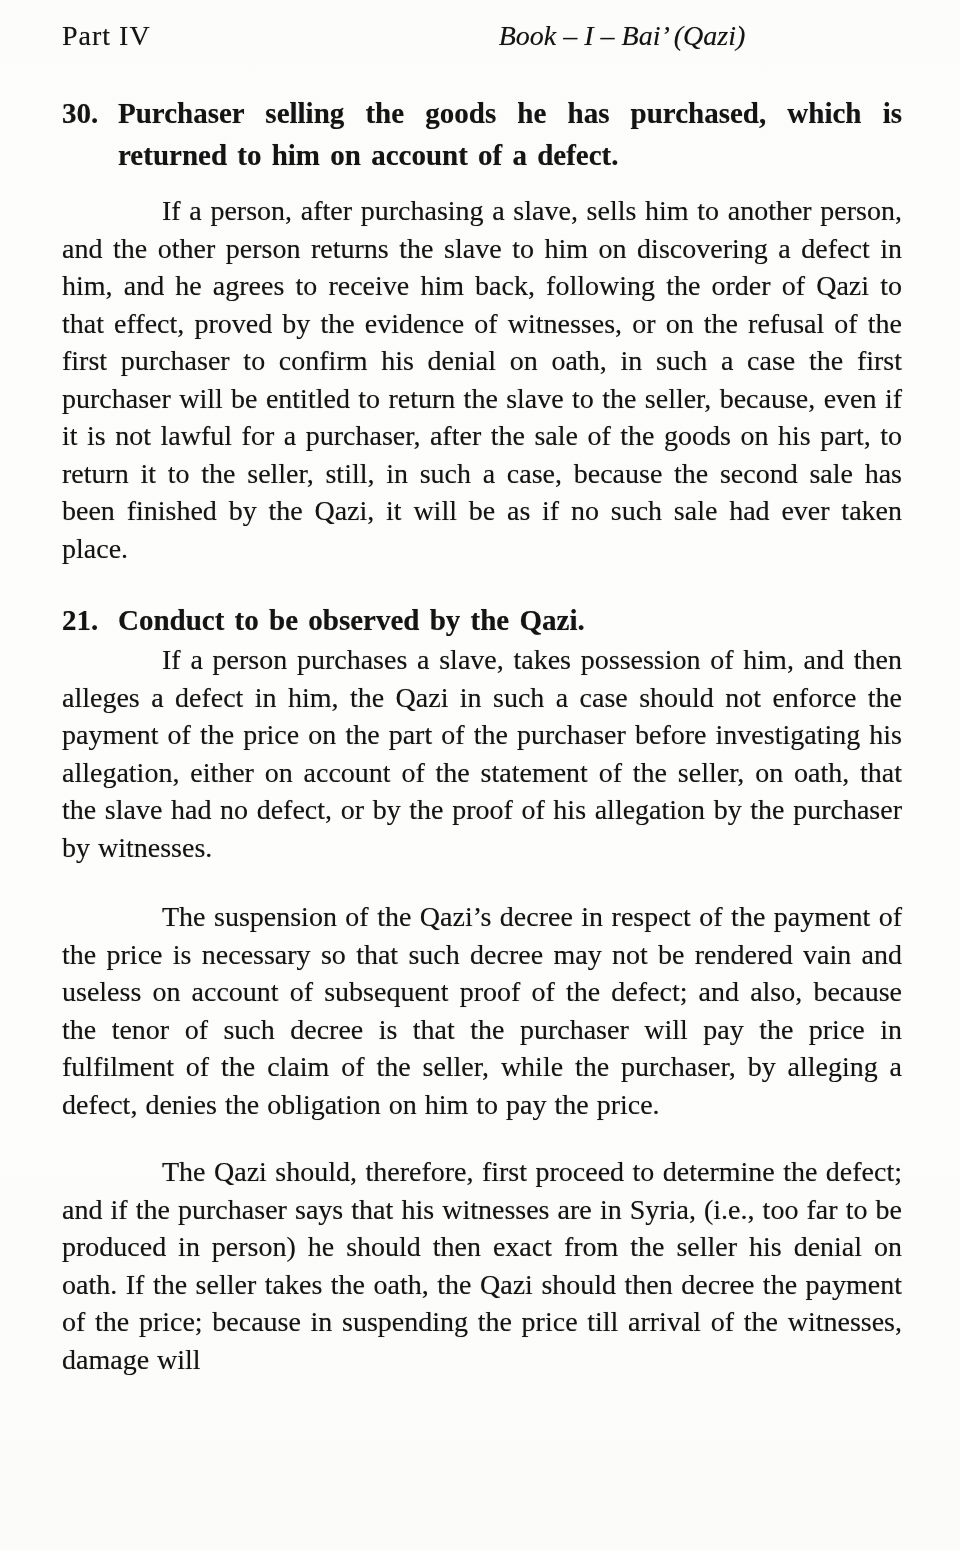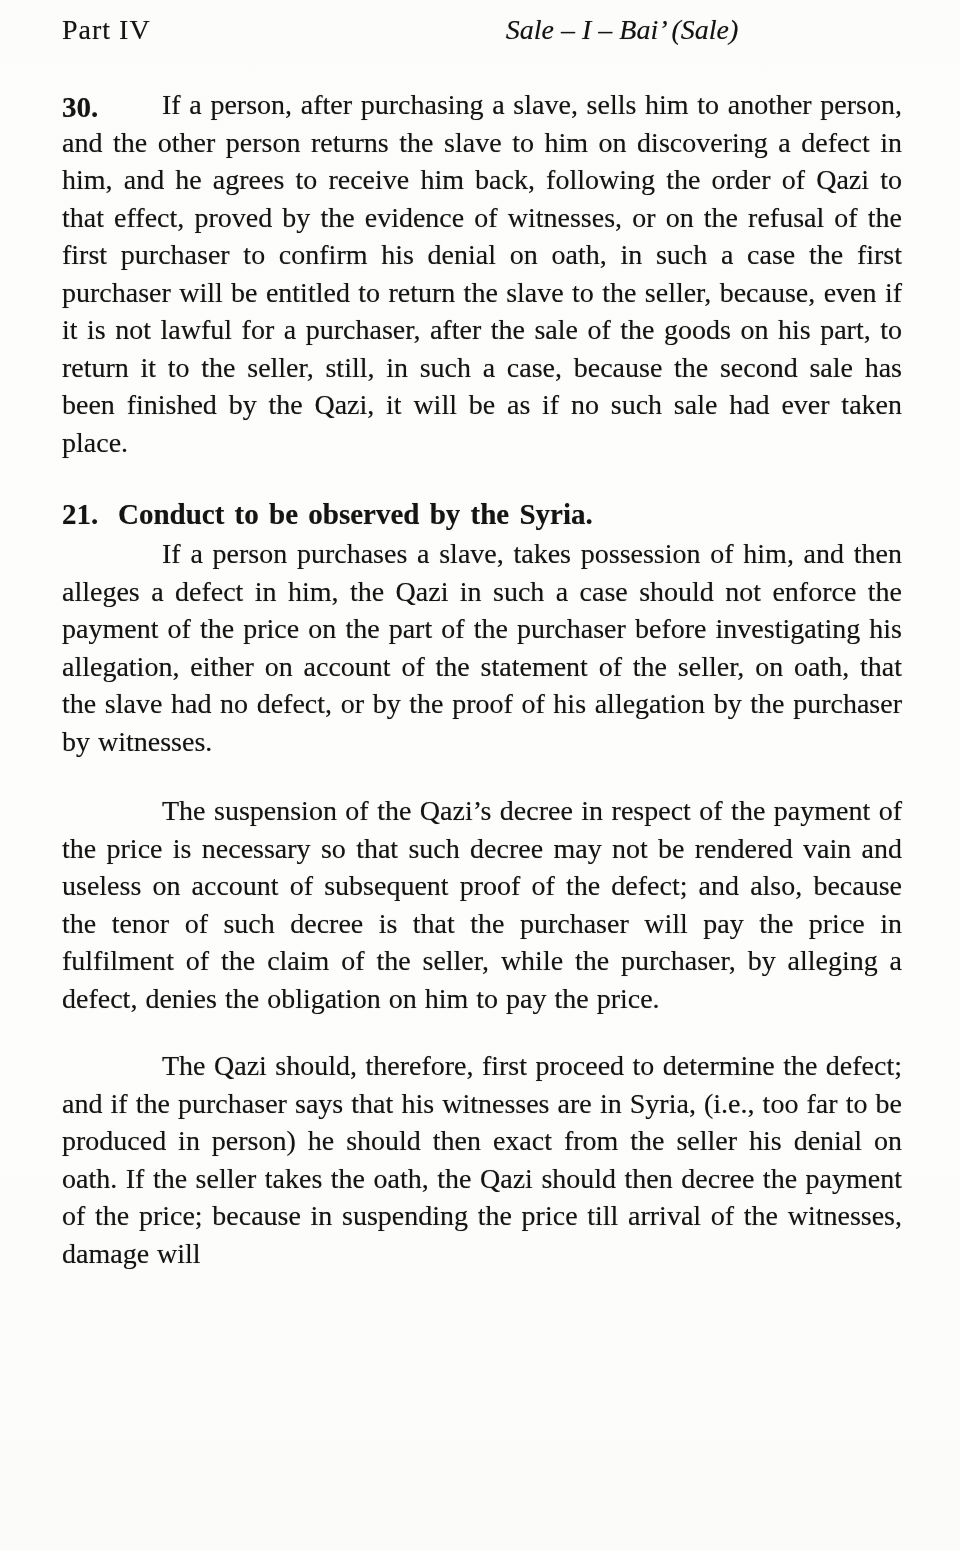--- a/index.html
+++ b/index.html
@@ -24,21 +24,21 @@
     
     text-shadow: 0 0 0.8px rgba(20,20,20,0.45);
   }
 
   
   .running-header {
     display: flex;
     align-items: flex-end;
     font-size: 28px;
     line-height: 36px;
-    margin-top: 2px;
+    margin-top: 8px;
   }
   .running-header .hleft  { flex: 1; text-align: left; letter-spacing: 1px; }
   .running-header .hcenter{ flex: 2; text-align: center; font-style: italic; }
   .running-header .hright { flex: 1; text-align: right; padding-right: 46px; }
 
   
   .section-heading {
     position: relative;
     padding-left: 56px;
     font-size: 29px;
@@ -68,35 +68,36 @@
   .para-3 { margin-top: 32px; }
   .para-4 { margin-top: 30px; }
 </style>
 </head>
 <body>
 
 <div class="page">
 
   <div class="running-header">
     <span class="hleft">Part IV</span>
-    <span class="hcenter">Sale – I – Bai’ (Sale)</span>
+    <span class="hcenter">Book – I – Bai’ (Qazi)</span>
   </div>
 
   <div>
     <h2 class="section-heading heading-20">
       <span class="section-number">30.</span>
+      <span>Purchaser selling the goods he has purchased, which is returned to him on account of a defect.</span>
     </h2>
 
     <p class="body-paragraph para-1">If a person, after purchasing a slave, sells him to another person, and the other person returns the slave to him on discovering a defect in him, and he agrees to receive him back, following the order of Qazi to that effect, proved by the evidence of witnesses, or on the refusal of the first purchaser to confirm his denial on oath, in such a case the first purchaser will be entitled to return the slave to the seller, because, even if it is not lawful for a purchaser, after the sale of the goods on his part, to return it to the seller, still, in such a case, because the second sale has been finished by the Qazi, it will be as if no such sale had ever taken place.</p>
   </div>
 
   <div>
     <h2 class="section-heading heading-21">
       <span class="section-number">21.</span>
-      <span>Conduct to be observed by the Syria.</span>
+      <span>Conduct to be observed by the Qazi.</span>
     </h2>
 
     <p class="body-paragraph para-2">If a person purchases a slave, takes possession of him, and then alleges a defect in him, the Qazi in such a case should not enforce the payment of the price on the part of the purchaser before investigating his allegation, either on account of the statement of the seller, on oath, that the slave had no defect, or by the proof of his allegation by the purchaser by witnesses.</p>
 
     <p class="body-paragraph para-3">The suspension of the Qazi’s decree in respect of the payment of the price is necessary so that such decree may not be rendered vain and useless on account of subsequent proof of the defect; and also, because the tenor of such decree is that the purchaser will pay the price in fulfilment of the claim of the seller, while the purchaser, by alleging a defect, denies the obligation on him to pay the price.</p>
 
     <p class="body-paragraph para-4">The Qazi should, therefore, first proceed to determine the defect; and if the purchaser says that his witnesses are in Syria, (i.e., too far to be produced in person) he should then exact from the seller his denial on oath. If the seller takes the oath, the Qazi should then decree the payment of the price; because in suspending the price till arrival of the witnesses, damage will</p>
   </div>
 
 </div>

